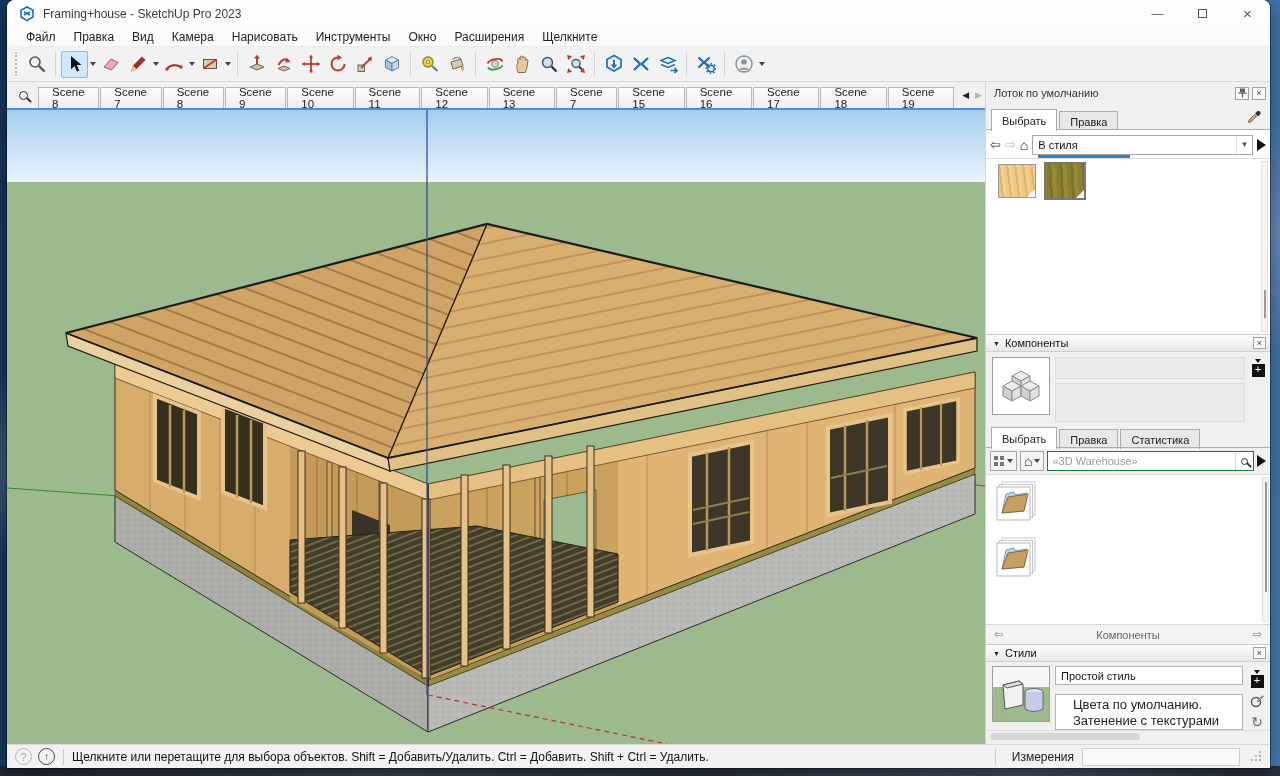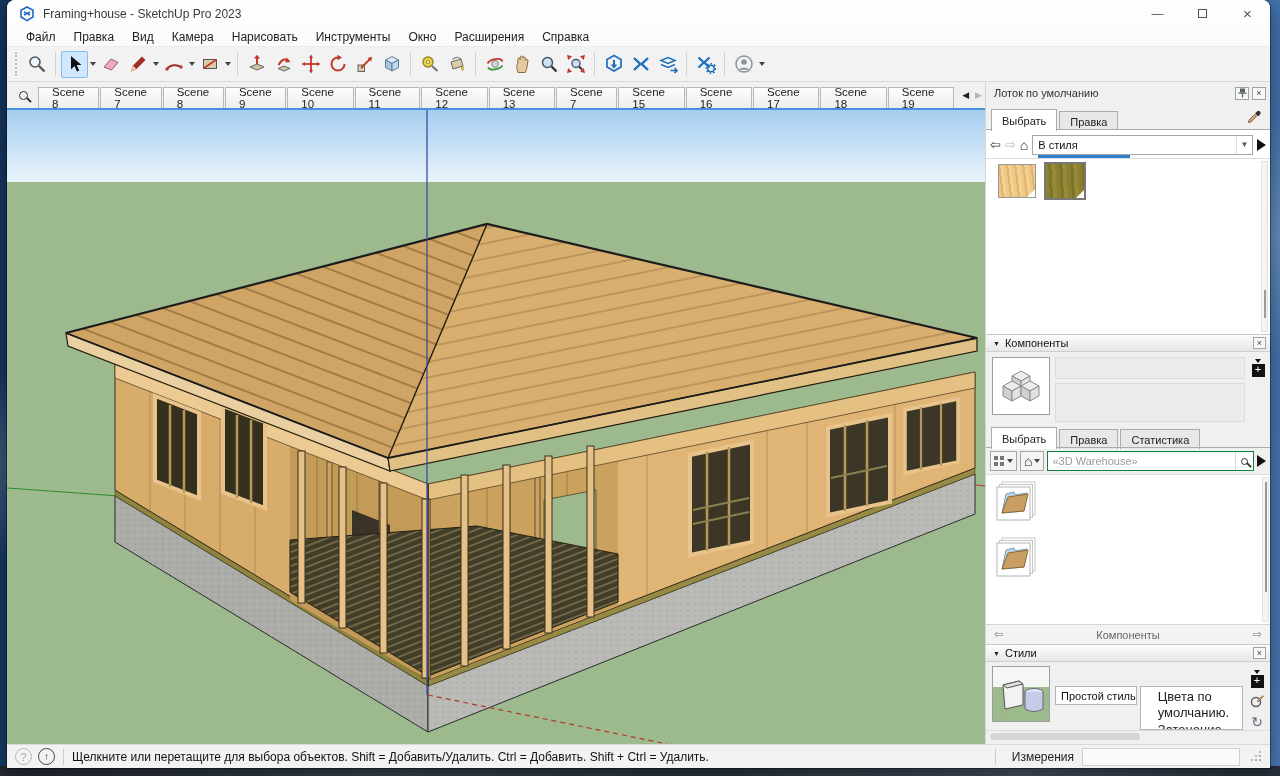--- a/index.html
+++ b/index.html
@@ -98,21 +98,21 @@
   .search-wrap input { flex:1; border:none; outline:none; font-size:11px; color:#333; padding:0 4px; font-family:"Liberation Sans",sans-serif; min-width:0;}
   .search-wrap input::placeholder { color:#9a9a9a; }
   .search-mag { width:18px; height:100%; border-left:1px solid #d8d8d8; display:flex; align-items:center; justify-content:center; }
   .comp-list { height:150px; background:#fff; border-top:1px solid #ddd; position:relative; padding:4px 10px 0 8px; flex:0 0 auto;}
   .comp-item { display:flex; gap:8px; margin-bottom:10px; }
   .comp-item .lbl { font-size:11px; font-weight:bold; color:#111; padding-top:2px; line-height:1.25; }
   .comp-foot { height:20px; background:#f3f3f3; border-top:1px solid #d5d5d5; display:flex; align-items:center; padding:0 8px; color:#777; flex:0 0 auto;}
   .comp-foot .mid { flex:1; text-align:center; font-size:11px; color:#666; }
   .sty-body { height:68px; display:flex; gap:5px; padding:4px 4px 0 6px; flex:0 0 auto;}
   .sty-thumb { width:58px; height:56px; border:1px solid #9e9e9e; background:#fff; }
-  .sty-fields { flex:1; display:flex; flex-direction:row; gap:3px; min-width:0;margin-top:20px;}
+  .sty-fields { flex:1; display:flex; flex-direction:column; gap:9px; min-width:0;}
   .sty-name { height:19px; background:#fff; border:1px solid #b5b5b5; font-size:11px; color:#111; display:flex; align-items:center; padding-left:5px; }
   .sty-desc { flex:1; background:#fff; border:1px solid #b5b5b5; font-size:13px; color:#222; padding:2px 17px; line-height:1.25; overflow:hidden;}
   .sty-icons { width:18px; display:flex; flex-direction:column; align-items:center; gap:6px; padding-top:2px; }
   .refresh-g { font-size:14px; color:#667; line-height:12px; }
   .tray-hscroll { height:12px; position:relative; border-top:1px solid #ddd; flex:0 0 auto;}
   .tray-hscroll .hthumb { position:absolute; left:4px; top:2px; width:150px; height:7px; background:#d6d6d6; border-radius:4px; }
   
   .statusbar { height:24px; background:#f2f2f2; border-top:1px solid #d9d9d9; display:flex; align-items:center; padding:0 8px; flex:0 0 auto; }
   .s-ico { width:17px; height:17px; border-radius:50%; display:flex; align-items:center; justify-content:center; font-size:11px; margin-right:6px; }
   .s-help { border:1.4px solid #b8b8b8; color:#a8a8a8; }
@@ -155,21 +155,21 @@
 
   <div class="menubar">
     <span class="menu-item">Файл</span>
     <span class="menu-item">Правка</span>
     <span class="menu-item">Вид</span>
     <span class="menu-item">Камера</span>
     <span class="menu-item">Нарисовать</span>
     <span class="menu-item">Инструменты</span>
     <span class="menu-item">Окно</span>
     <span class="menu-item">Расширения</span>
-    <span class="menu-item">Справка</span>
+    <span class="menu-item">Щелкните</span>
   </div>
 
   <div class="toolbar">
     <div class="grip"></div>
     <div class="tbtn">
       <svg width="20" height="20" viewBox="0 0 20 20">
             <circle cx="8" cy="8" r="5" fill="#eef5fb" stroke="#555" stroke-width="1.6"></circle>
             <line x1="12" y1="12" x2="17.5" y2="17.5" stroke="#555" stroke-width="2.4"></line>
           </svg>
     </div>

